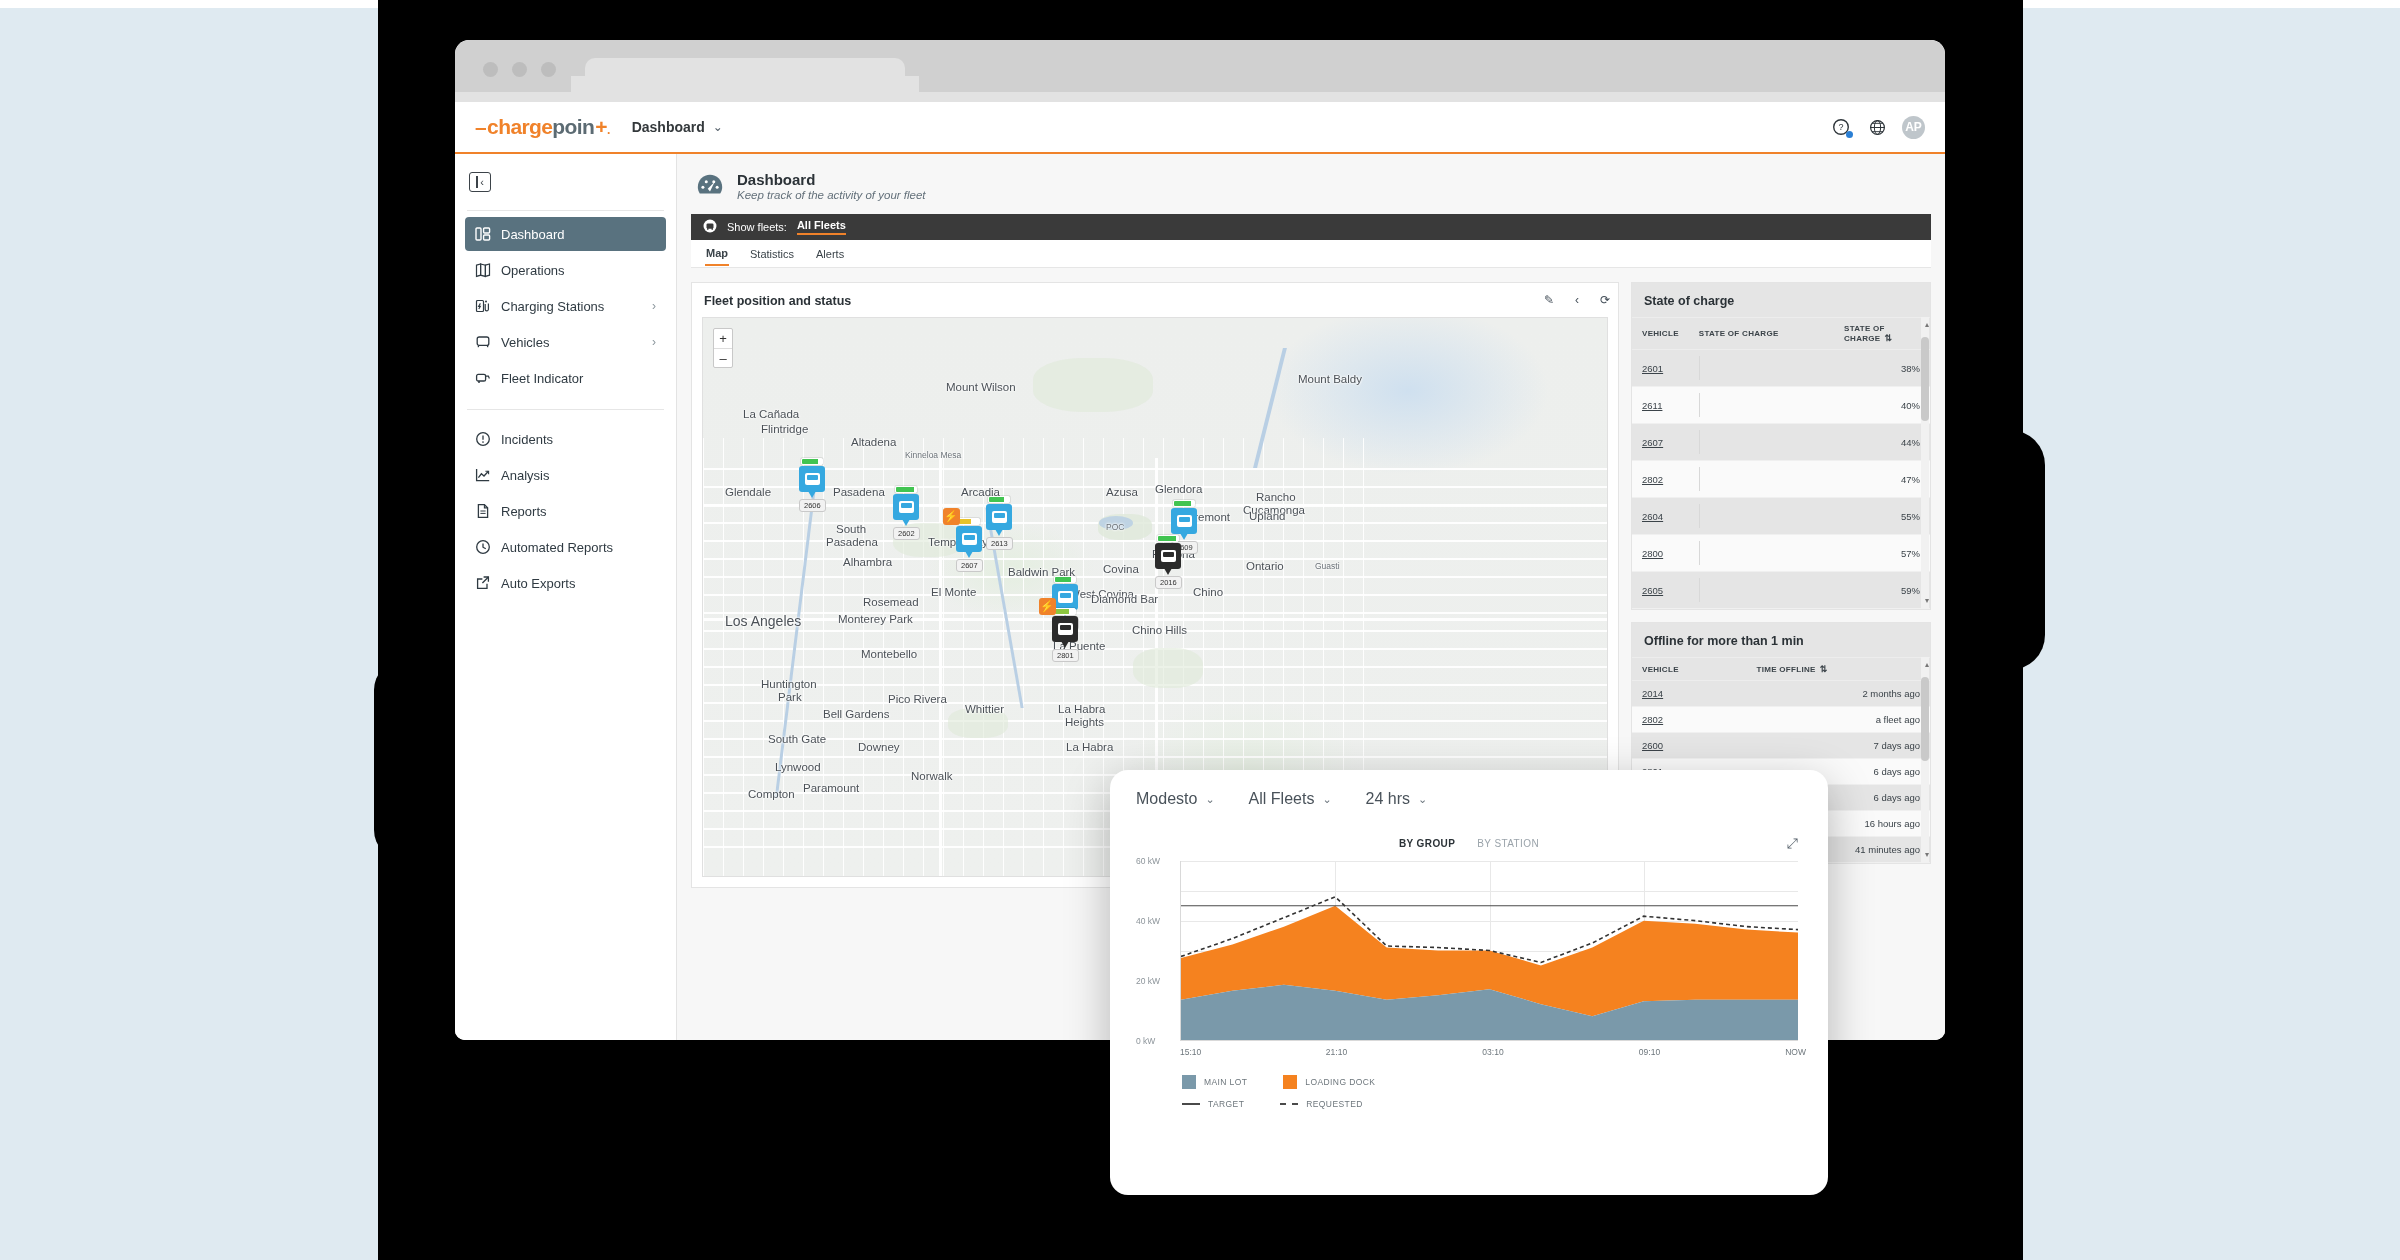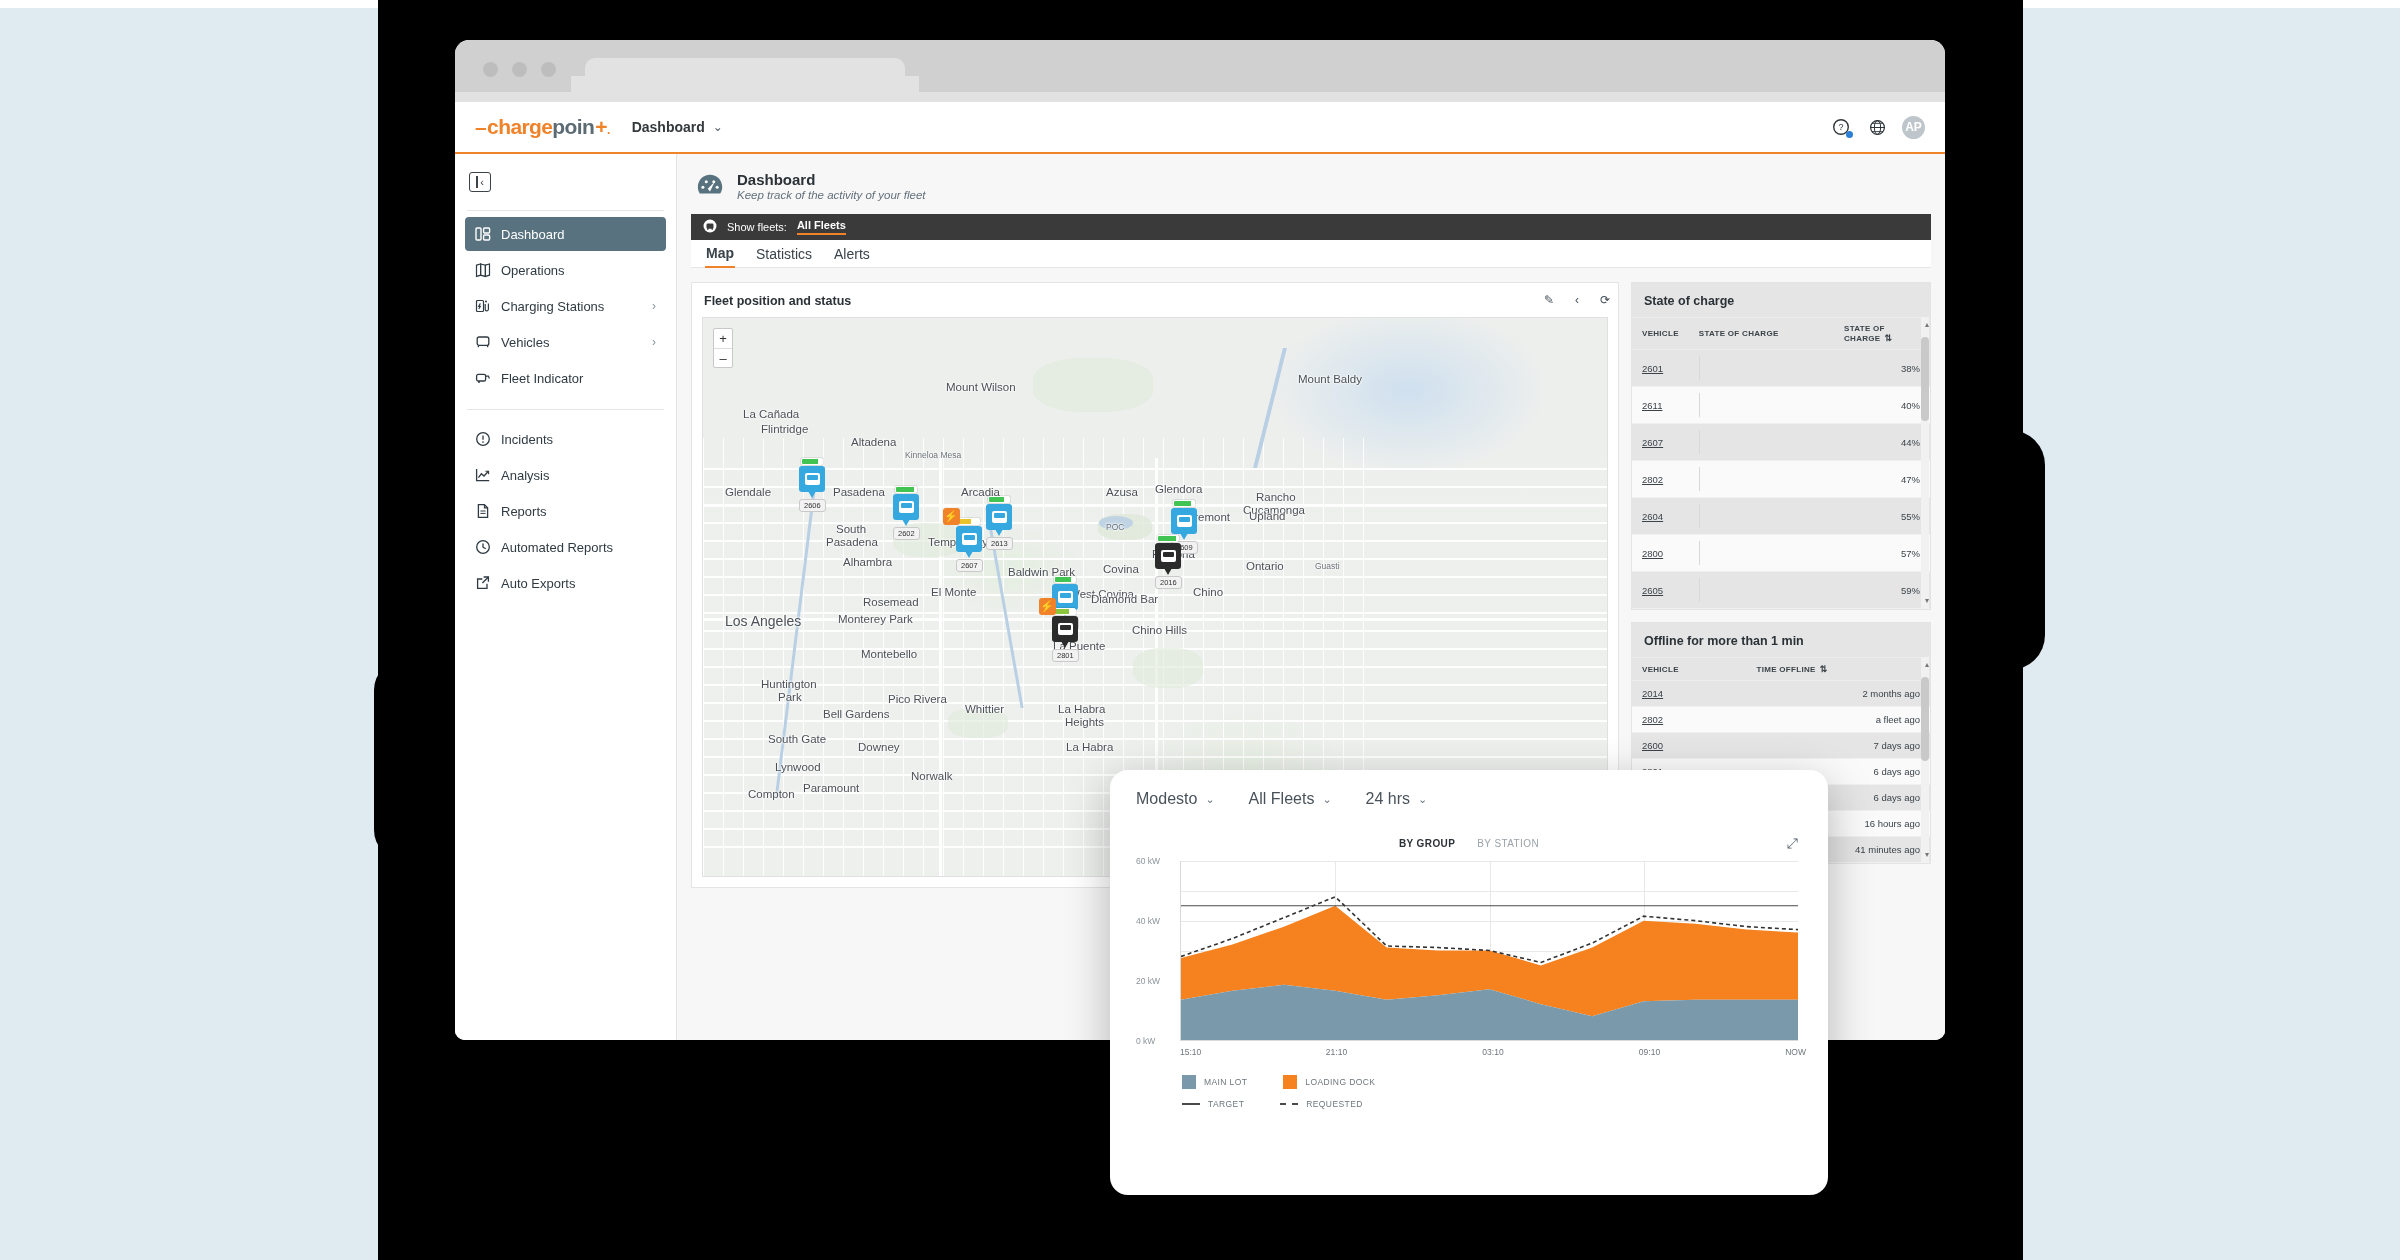--- a/index.html
+++ b/index.html
@@ -97,21 +97,21 @@
   .page-head .t1 { font-size:15px; font-weight:700; color:#2b3237; line-height:1.15; }
   .page-head .t2 { font-size:11.5px; font-style:italic; color:#63707a; line-height:1.3; }
 
   .fleetbar {
     background:#3a3a3a; height:26px; display:flex; align-items:center; gap:10px;
     padding: 0 12px; color:#fff; font-size:11px;
   }
   .fleetbar .chip { font-weight:700; font-size:11px; padding-bottom:2px; border-bottom:2px solid #f0822a; }
   .tabs { background:#fff; height:28px; display:flex; align-items:center; gap:20px; padding: 0 14px;
           border-bottom:1px solid #e6e6e6; }
-  .tab-i { font-size:14px; color:#3a4349; padding: 5px 1px 5px; }
+  .tab-i { font-size:11px; color:#3a4349; padding: 5px 1px 5px; }
   .tab-i.sel { font-weight:700; border-bottom:2px solid #f0822a; }
 
   .content-row { display:flex; gap:12px; margin-top:14px; }
 
   
   .map-card { flex:1; min-width:0; background:#fff; border:1px solid #e4e4e4; }
   .map-card h3 { font-size:12.5px; font-weight:700; color:#2b3237; padding: 11px 12px 9px; }
   .map-wrap { position:relative; height: 560px; margin: 0 10px 10px; overflow:hidden;
               background:#eceeec; border:1px solid #e0e0e0; }
   .map-bg { position:absolute; inset:0; background:

